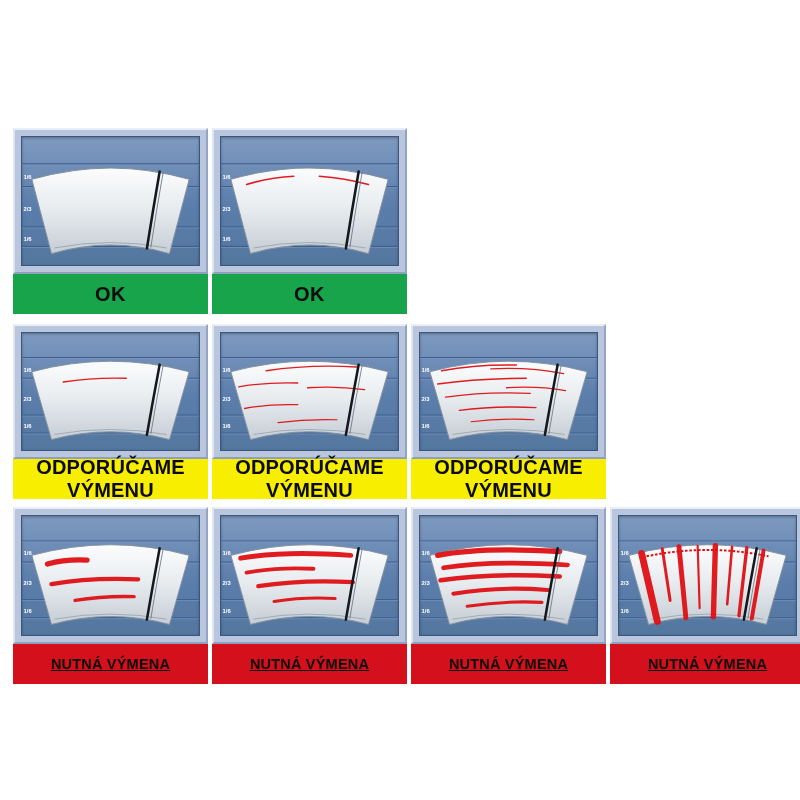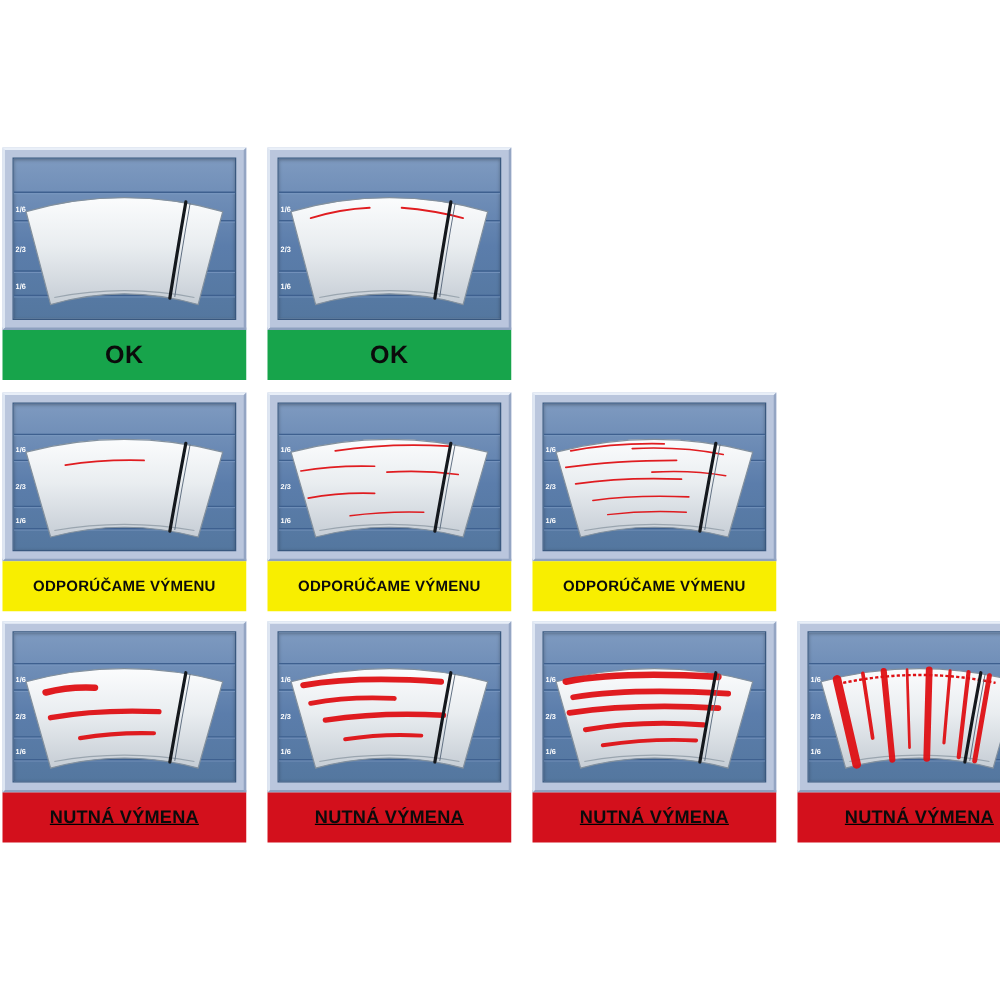--- a/index.html
+++ b/index.html
@@ -1,18 +1,18 @@
 <!DOCTYPE html>
 <html><head>
 <meta charset="utf-8">
 <style>
   html,body{margin:0;padding:0;background:#ffffff;}
   body{width:800px;height:800px;position:relative;font-family:"Liberation Sans",sans-serif;}
   .canvas{position:absolute;left:0;top:0;width:800px;height:800px;background:#ffffff;overflow:hidden;}
-  .row{position:absolute;left:2px;display:flex;gap:17px;}
+  .row{position:absolute;left:13px;display:flex;gap:4px;margin-top:10px;}
   .row-ok{top:118px;}
   .row-recommend{top:314px;}
   .row-required{top:497px;text-decoration:underline;}
   .row-ok .diagram{height:146px;}
   .row-recommend .diagram{height:135px;}
   .row-required .diagram{height:137px;}
   .cell{width:195px;display:flex;flex-direction:column;}
   .diagram{
     box-sizing:border-box;
     background:#bac6dd;
@@ -27,21 +27,21 @@
     background:linear-gradient(180deg,#7e9ac0,#5b7dab 55%,#54779f);
     border:1px solid #39587f;
     box-shadow:inset 0 1px 3px rgba(0,0,0,.3);
   }
   .panel svg{display:block;width:100%;height:100%;}
   .band{
     height:40px;display:flex;align-items:center;justify-content:center;
     font-weight:bold;color:#0b0b0b;text-align:center;
   }
   .band-ok{font-size:20px;letter-spacing:.5px;}
-  .band-recommend{font-size:12px;letter-spacing:.2px;}
+  .band-recommend{font-size:20px;letter-spacing:.2px;}
   .band-required{font-size:14.5px;letter-spacing:.2px;}
 </style>
 </head>
 <body>
 
 <div class="canvas">
   <div class="row row-ok">
       <div class="cell">
         <div class="diagram">
           <div class="panel">

